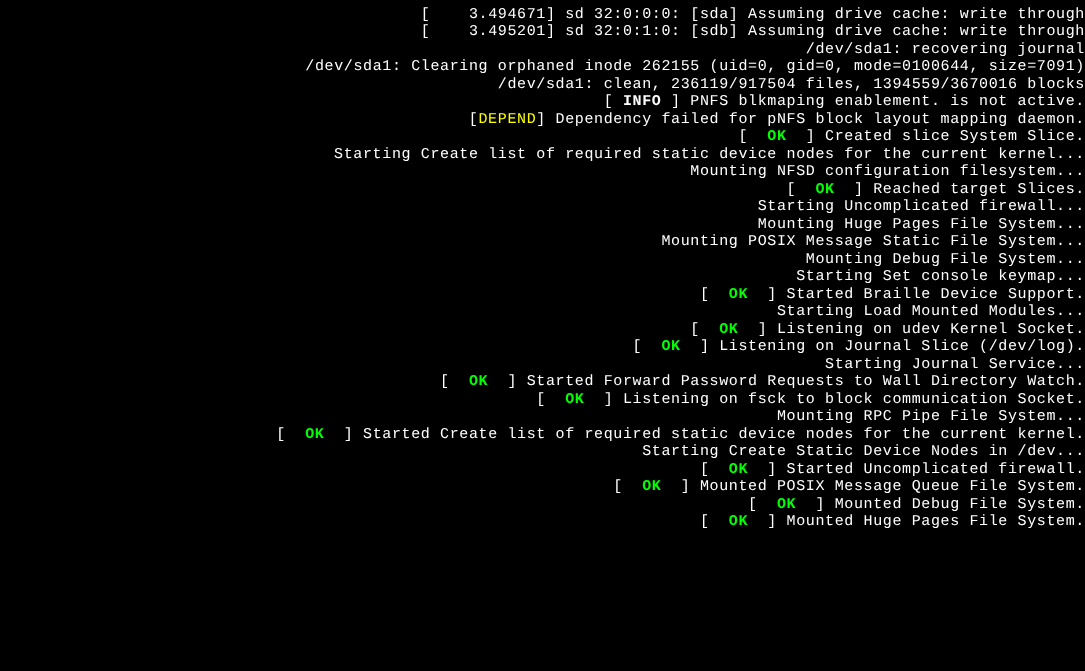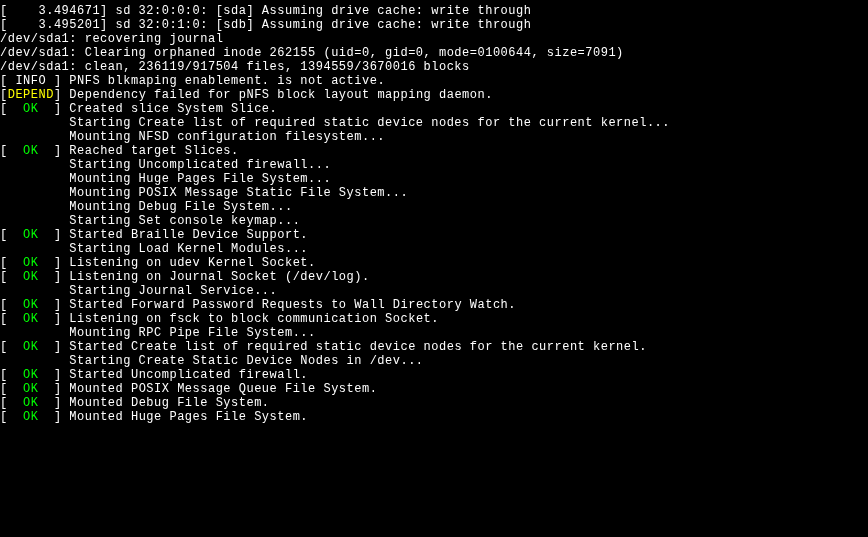--- a/index.html
+++ b/index.html
@@ -8,30 +8,31 @@
       height: 537px;
       background: #000;
       color: #fff;
       font-family: "Courier New", Courier, monospace;
       font-size: 12px;
       line-height: 14px;
       overflow: hidden;
     }
     .terminal {
       padding: 4px 0 0 0;
+      text-align: right;
     }
     .line {
       white-space: pre;
       letter-spacing: 0.5px;
     }
     .status {
       display: inline;
     }
-    .ok { color: #00ff00; font-weight: normal; }
-    .info { color: #ffffff; font-weight: normal; }
+    .ok { color: #00ff00; font-weight: bold; }
+    .info { color: #ffffff; font-weight: bold; }
     .depend { color: #ffff00; font-weight: normal; }
   </style>
 </head>
 <body>
 
 <div class="terminal" id="terminal-root">
     <div class="line"><span>[    3.494671] sd 32:0:0:0: [sda] Assuming drive cache: write through</span></div>
     <div class="line"><span>[    3.495201] sd 32:0:1:0: [sdb] Assuming drive cache: write through</span></div>
     <div class="line"><span>/dev/sda1: recovering journal</span></div>
     <div class="line"><span>/dev/sda1: Clearing orphaned inode 262155 (uid=0, gid=0, mode=0100644, size=7091)</span></div>
@@ -41,23 +42,23 @@
     <div class="line"><span>[</span><span class="status ok">  OK  </span><span>] </span><span>Created slice System Slice.</span></div>
     <div class="line"><span>         Starting Create list of required static device nodes for the current kernel...</span></div>
     <div class="line"><span>         Mounting NFSD configuration filesystem...</span></div>
     <div class="line"><span>[</span><span class="status ok">  OK  </span><span>] </span><span>Reached target Slices.</span></div>
     <div class="line"><span>         Starting Uncomplicated firewall...</span></div>
     <div class="line"><span>         Mounting Huge Pages File System...</span></div>
     <div class="line"><span>         Mounting POSIX Message Static File System...</span></div>
     <div class="line"><span>         Mounting Debug File System...</span></div>
     <div class="line"><span>         Starting Set console keymap...</span></div>
     <div class="line"><span>[</span><span class="status ok">  OK  </span><span>] </span><span>Started Braille Device Support.</span></div>
-    <div class="line"><span>         Starting Load Kernel Modules...</span></div>
+    <div class="line"><span>         Starting Load Mounted Modules...</span></div>
     <div class="line"><span>[</span><span class="status ok">  OK  </span><span>] </span><span>Listening on udev Kernel Socket.</span></div>
-    <div class="line"><span>[</span><span class="status ok">  OK  </span><span>] </span><span>Listening on Journal Socket (/dev/log).</span></div>
+    <div class="line"><span>[</span><span class="status ok">  OK  </span><span>] </span><span>Listening on Journal Slice (/dev/log).</span></div>
     <div class="line"><span>         Starting Journal Service...</span></div>
     <div class="line"><span>[</span><span class="status ok">  OK  </span><span>] </span><span>Started Forward Password Requests to Wall Directory Watch.</span></div>
     <div class="line"><span>[</span><span class="status ok">  OK  </span><span>] </span><span>Listening on fsck to block communication Socket.</span></div>
     <div class="line"><span>         Mounting RPC Pipe File System...</span></div>
     <div class="line"><span>[</span><span class="status ok">  OK  </span><span>] </span><span>Started Create list of required static device nodes for the current kernel.</span></div>
     <div class="line"><span>         Starting Create Static Device Nodes in /dev...</span></div>
     <div class="line"><span>[</span><span class="status ok">  OK  </span><span>] </span><span>Started Uncomplicated firewall.</span></div>
     <div class="line"><span>[</span><span class="status ok">  OK  </span><span>] </span><span>Mounted POSIX Message Queue File System.</span></div>
     <div class="line"><span>[</span><span class="status ok">  OK  </span><span>] </span><span>Mounted Debug File System.</span></div>
     <div class="line"><span>[</span><span class="status ok">  OK  </span><span>] </span><span>Mounted Huge Pages File System.</span></div>

